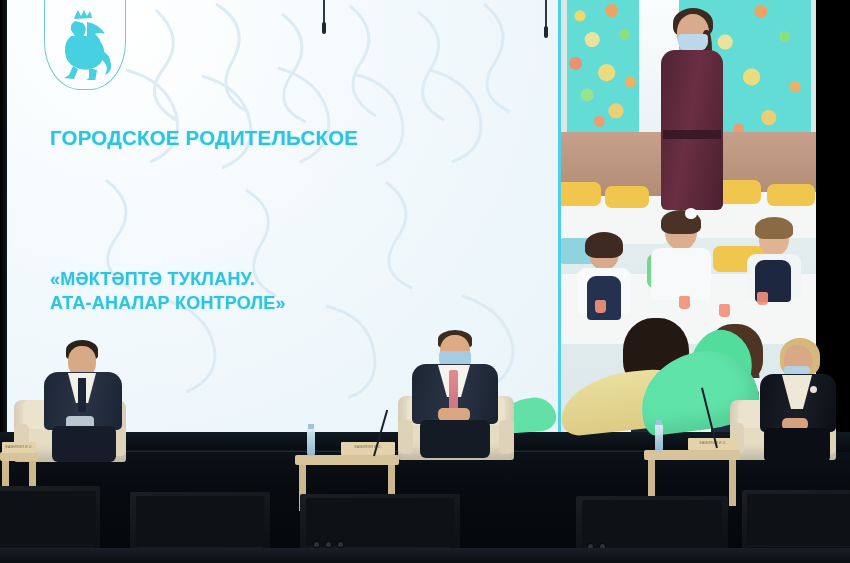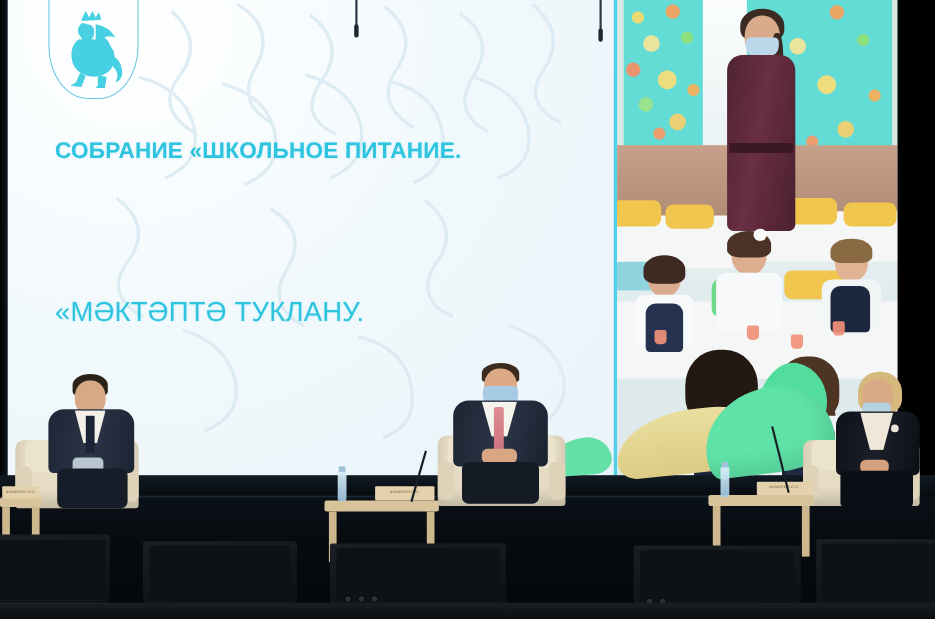--- a/index.html
+++ b/index.html
@@ -44,21 +44,21 @@
 
   
   #head-ru{
     position:absolute; left:44px; top:124px; width:480px;
     color:#2ec4e0; font-weight:700; font-size:20.5px; line-height:1.32;
     letter-spacing:.2px;
     text-shadow:0 0 2px rgba(180,235,248,.9);
   }
   #head-tt{
     position:absolute; left:44px; top:268px; width:490px;
-    color:#2ec4e0; font-weight:400; font-size:25px; line-height:1.32;
+    color:#2ec4e0; font-weight:700; font-size:18px; line-height:1.32;
     letter-spacing:.2px;
     text-shadow:0 0 2px rgba(180,235,248,.9);
   }
   .hl{display:block; white-space:nowrap;}
 
   
   #slide-photo{
     position:absolute; left:552px; top:0; width:262px; height:452px;
     border-left:3px solid #4fd0e8; border-right:3px solid #4fd0e8;
     overflow:hidden; background:#d9e8e4;
@@ -260,25 +260,26 @@
 
             <path d="M48 42 q9 4 10 14 q1 8 -6 11 q4 -8 -1 -13 q-4 -5 -8 -6z"></path>
 
             <path d="M20 58 l-4 9 -5 3 10 1 4 -10z"></path>
             <path d="M36 60 l0 10 -5 4 11 0 2 -12z"></path>
           </g>
         </svg>
       </div>
 
       <div id="head-ru">
-        <span class="hl">СОБРАНИЕ «ШКОЛЬНОЕ ПИТАНИЕ.</span>
+        <span class="hl">ГОРОДСКОЕ РОДИТЕЛЬСКОЕ</span>
       </div>
 
       <div id="head-tt">
         <span class="hl">«МӘКТӘПТӘ ТУКЛАНУ.</span>
+        <span class="hl">АТА-АНАЛАР КОНТРОЛЕ»</span>
       </div>
     </div>
 
     <div id="slide-photo">
       <div class="mural" id="mural-l"></div>
       <div id="cafe-window"></div>
       <div class="mural" id="mural-r"></div>
       <div id="cafe-wainscot"></div>
       <div id="cafe-floorwall"></div>
 

